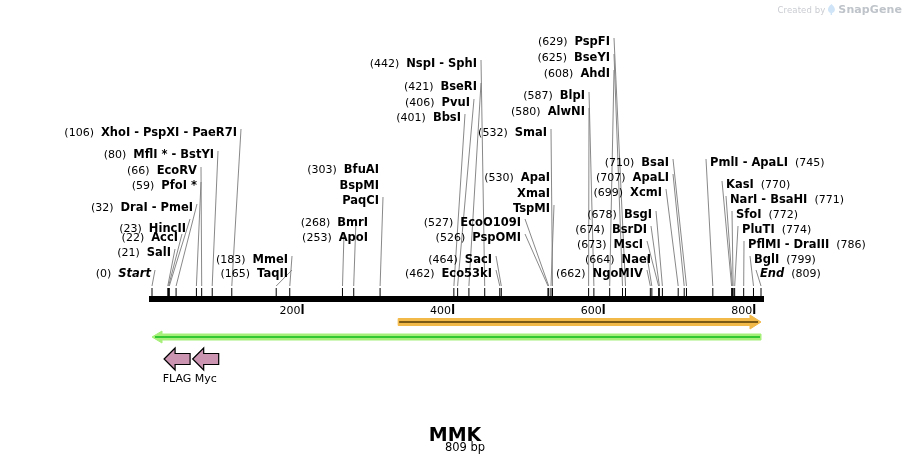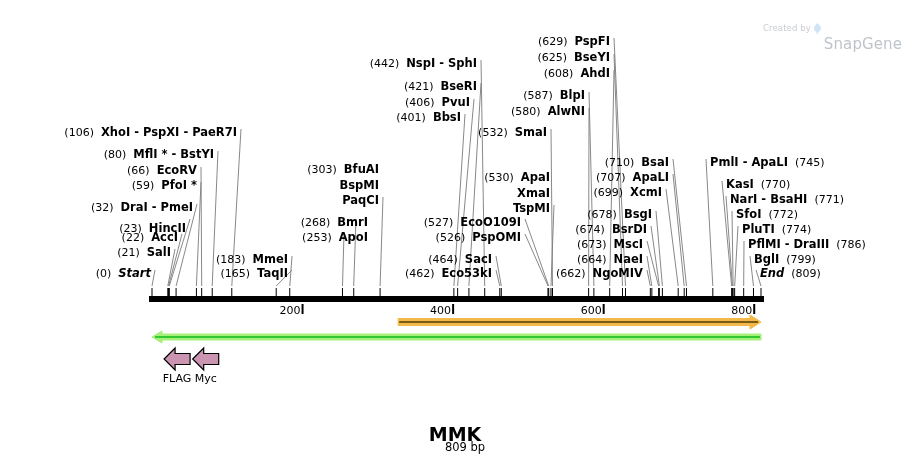--- a/index.html
+++ b/index.html
@@ -12,21 +12,21 @@
   #map{position:absolute;left:0;top:0;width:910px;height:462px;}
 
   
   .wm{
     position:absolute;right:8px;top:3px;
     display:flex;align-items:center;gap:3px;
     font-size:8.5px;color:#c9ccd1;letter-spacing:.1px;
     font-family:"DejaVu Sans","Liberation Sans",sans-serif;
   }
   .wm .wm-logo{display:inline-block;width:7px;height:11px;position:relative;}
-  .wm .wm-brand{color:#bfc4ca;font-weight:400;font-size:15px;margin-top:32px;}
+  .wm .wm-brand{color:#bfc4ca;font-weight:700;font-size:11px;}
 
   
   .lbl{
     position:absolute;
     white-space:nowrap;
     font-family:"DejaVu Sans","Liberation Sans",sans-serif;
     font-size:11.5px;
     color:#000;
     line-height:15.5px;
   }
@@ -280,21 +280,21 @@
       </div>
       <div class="lbl ra" style="top: 50px; left: 0px; width: 610px;">
         <span class="stack"><span class="pos">(625)&nbsp;&nbsp;</span><span class="enz">BseYI</span></span>
       </div>
       <div class="lbl ra" style="top: 34px; left: 0px; width: 610px;">
         <span class="stack"><span class="pos">(629)&nbsp;&nbsp;</span><span class="enz">PspFI</span></span>
       </div>
       <div class="lbl ra" style="top: 266px; left: 0px; width: 643px;">
         <span class="stack"><span class="pos">(662)&nbsp;&nbsp;</span><span class="enz">NgoMIV</span></span>
       </div>
-      <div class="lbl ra" style="top: 252px; left: 0px; width: 643px;">
+      <div class="lbl ra" style="top: 252px; left: 0px; width: 643px; padding-left: 8px;">
         <span class="stack"><span class="pos">(664)&nbsp;&nbsp;</span><span class="enz">NaeI</span></span>
       </div>
       <div class="lbl ra" style="top: 237px; left: 0px; width: 643px;">
         <span class="stack"><span class="pos">(673)&nbsp;&nbsp;</span><span class="enz">MscI</span></span>
       </div>
       <div class="lbl ra" style="top: 222px; left: 0px; width: 647px;">
         <span class="stack"><span class="pos">(674)&nbsp;&nbsp;</span><span class="enz">BsrDI</span></span>
       </div>
       <div class="lbl ra" style="top: 207px; left: 0px; width: 652px;">
         <span class="stack"><span class="pos">(678)&nbsp;&nbsp;</span><span class="enz">BsgI</span></span>

